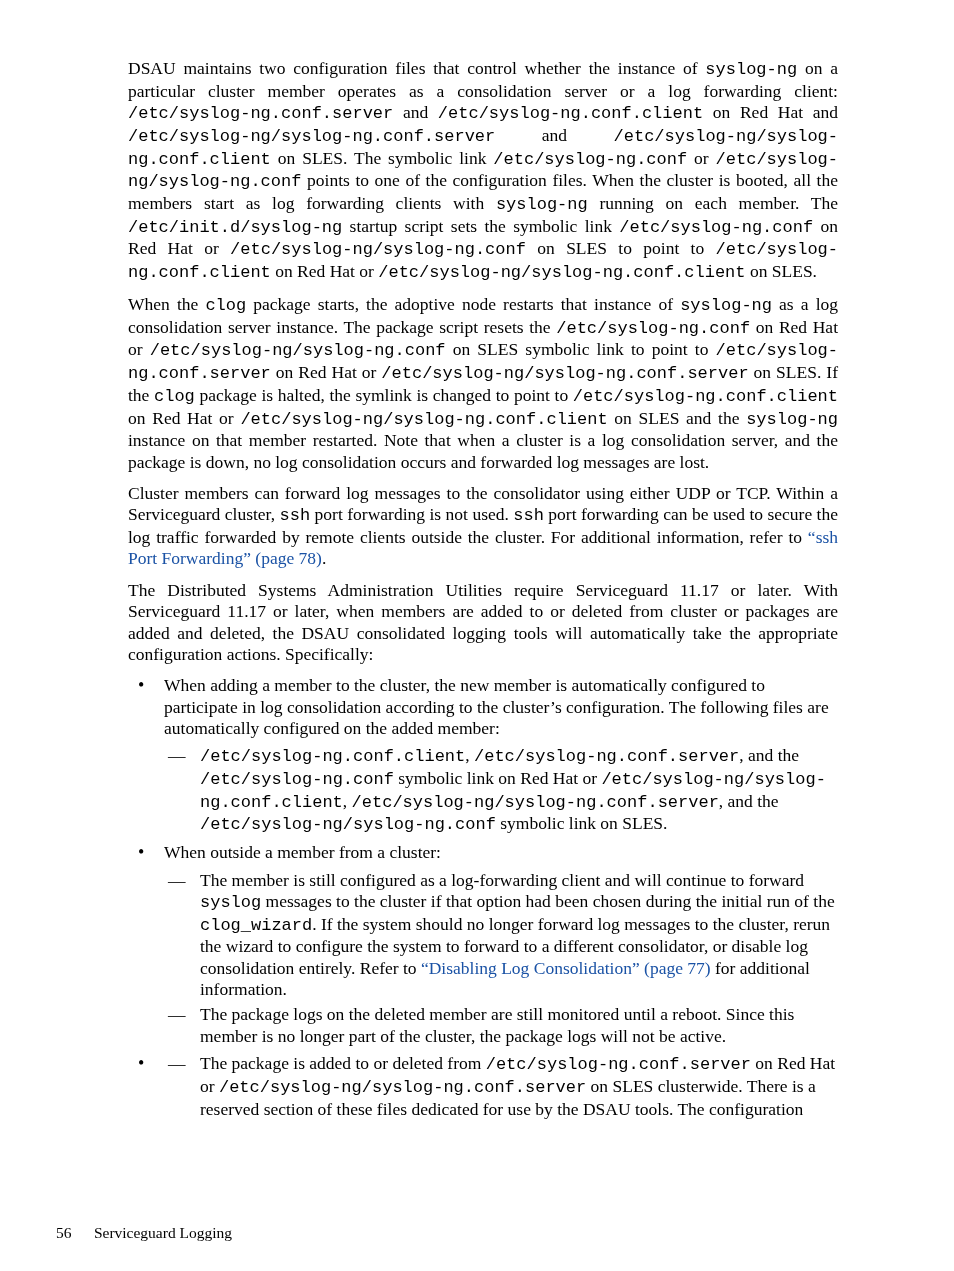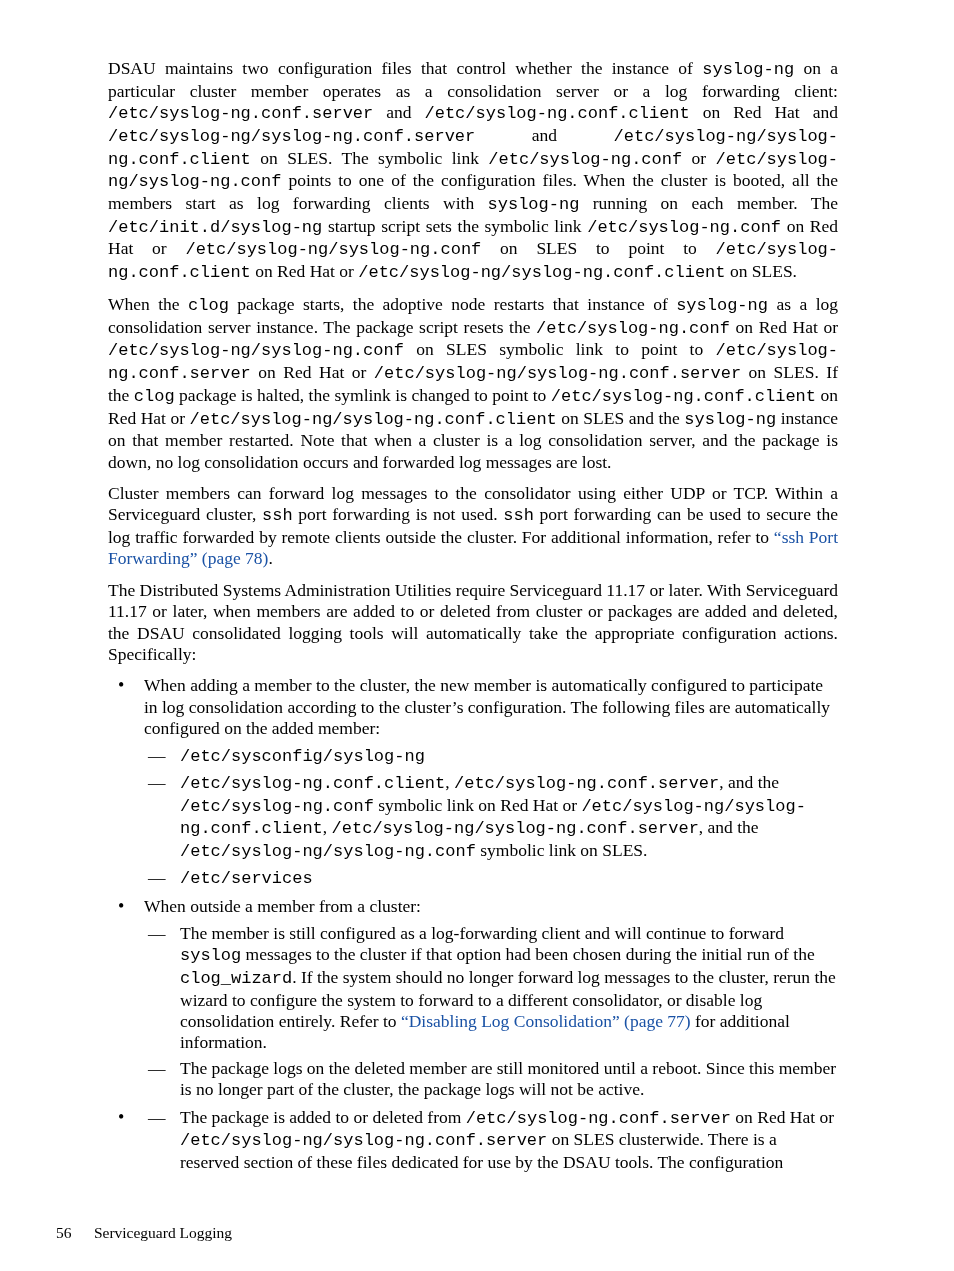--- a/index.html
+++ b/index.html
@@ -7,21 +7,21 @@
     margin: 0;
     padding: 0;
     background: #fff;
     font-family: "Palatino Linotype", Palatino, "Book Antiqua", Georgia, serif;
     color: #000;
   }
   .page {
     width: 894px;
     min-height: 1271px;
     box-sizing: border-box;
-    padding: 58px 56px 30px 36px;
+    padding: 58px 56px 30px 56px;
     position: relative;
     font-size: 17.5px;
     line-height: 1.22;
   }
   .body-indent {
     margin-left: 72px;
   }
   p {
     margin: 0 0 10px 0;
     text-align: justify;
@@ -102,23 +102,21 @@
 
   <div class="body-indent">
 
     <p>The Distributed Systems Administration Utilities require Serviceguard 11.17 or later. With Serviceguard 11.17 or later, when members are added to or deleted from cluster or packages are added and deleted, the DSAU consolidated logging tools will automatically take the appropriate configuration actions. Specifically:</p>
 
     <ul class="bullets">
 
       <li>
         <span>When adding a member to the cluster, the new member is automatically configured to participate in log consolidation according to the cluster’s configuration. The following files are automatically configured on the added member:</span>
         <ul class="dashes">
-          <li><span class="mono">/etc/sysconfig/syslog-ng</span></li>
           <li><span class="mono">/etc/syslog-ng.conf.client</span><span>, </span><span class="mono">/etc/syslog-ng.conf.server</span><span>, and the </span><span class="mono">/etc/</span><span class="mono">syslog-ng.conf</span><span> symbolic link on Red Hat or </span><span class="mono">/etc/syslog-ng/</span><span class="mono">syslog-ng.conf.client</span><span>, </span><span class="mono">/etc/syslog-ng/syslog-ng.conf.server</span><span>, and the </span><span class="mono">/etc/syslog-ng/syslog-ng.conf</span><span> symbolic link on SLES.</span></li>
-          <li><span class="mono">/etc/services</span></li>
         </ul>
       </li>
 
       <li>
         <span>When outside a member from a cluster:</span>
         <ul class="dashes">
           <li><span>The member is still configured as a log-forwarding client and will continue to forward </span><span class="mono">syslog</span><span> messages to the cluster if that option had been chosen during the initial run of the </span><span class="mono">clog_wizard</span><span>. If the system should no longer forward log messages to the cluster, rerun the wizard to configure the system to forward to a different consolidator, or disable log consolidation entirely. Refer to </span><span class="link">“Disabling Log Consolidation” (page 77)</span><span> for additional information.</span></li>
           <li>The package logs on the deleted member are still monitored until a reboot. Since this member is no longer part of the cluster, the package logs will not be active.</li>
         </ul>
       </li>

